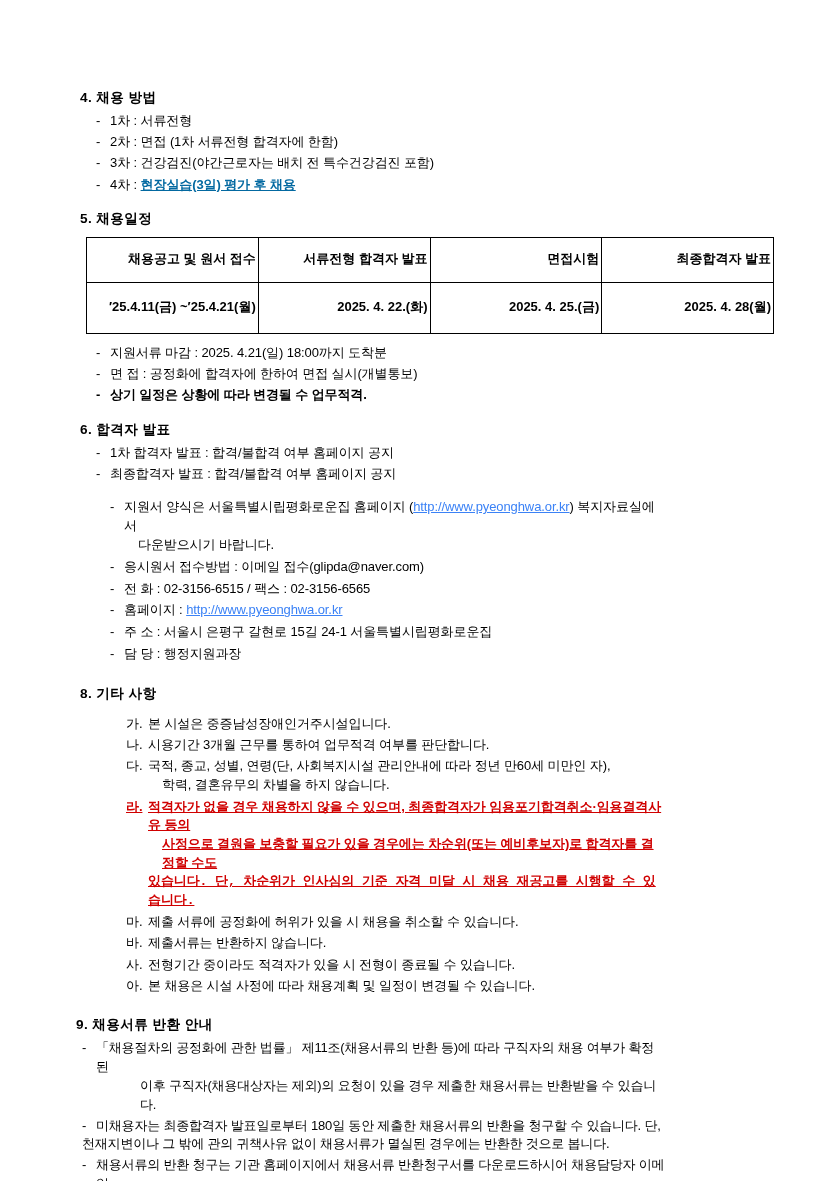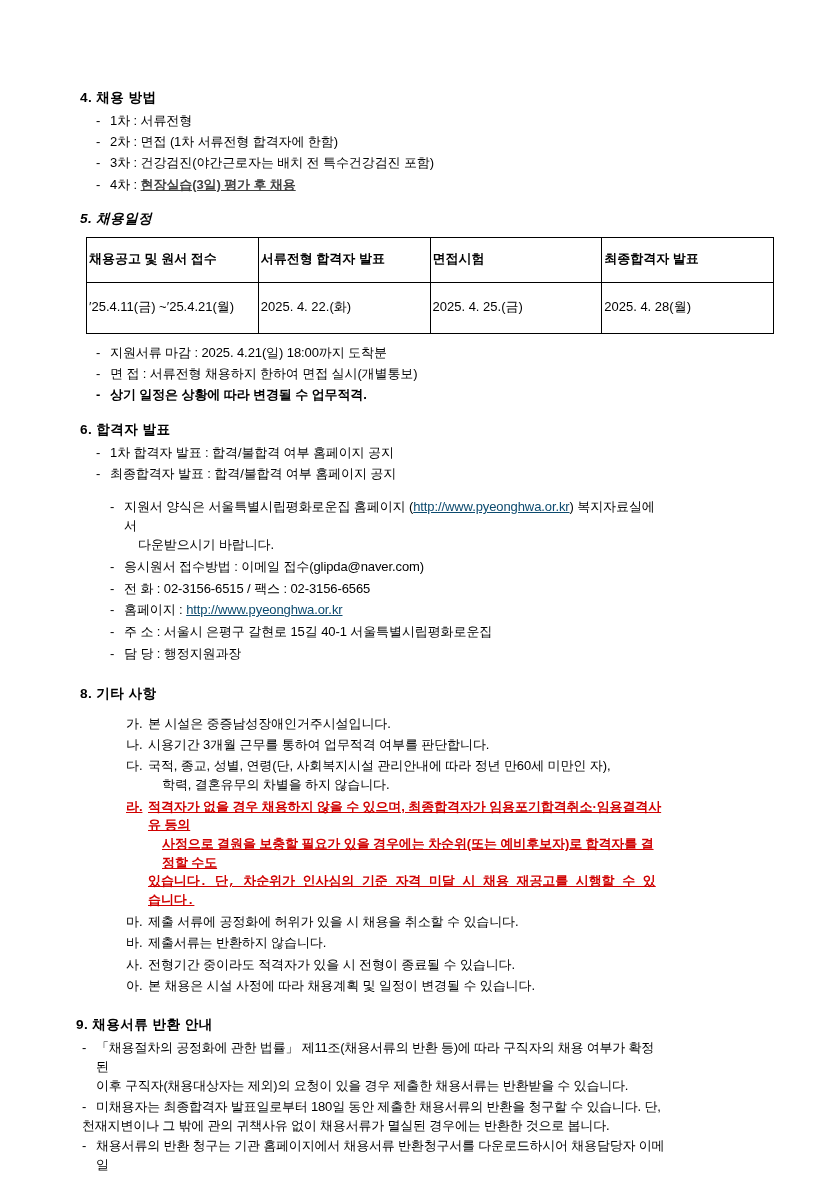--- a/index.html
+++ b/index.html
@@ -25,68 +25,69 @@
   .section {
     margin-bottom: 2px;
   }
   .sec-head {
     font-weight: bold;
     font-size: 13.6px;
     letter-spacing: 0.4px;
     margin: 0 0 4px 0;
     padding-left: 12px;
   }
-  .sec-head.tight { margin-bottom: 2px; font-style: italic; }
+  .sec-head.tight { margin-bottom: 2px; }
   .dash-list {
     list-style: none;
     margin: 0;
     padding: 0 0 0 28px;
   }
   .dash-list li {
     position: relative;
     padding-left: 14px;
     margin: 0 0 2.5px 0;
     font-size: 13px;
     letter-spacing: -0.1px;
   }
   .dash-list li .dash {
     position: absolute;
     left: 0;
     top: 0;
   }
   .red-ul {
-    color: #404040;
+    color: #0369a1;
     font-weight: bold;
     text-decoration: underline;
   }
   .bold { font-weight: bold; }
   .spacer-sm { height: 12px; }
   .spacer-xs { height: 7px; }
   .spacer-md { height: 17px; }
 
   
   table.schedule {
     border-collapse: collapse;
     width: 688px;
     margin: 8px 0 10px 18px;
     table-layout: fixed;
   }
   table.schedule th, table.schedule td {
     border: 1px solid #000000;
-    text-align: left;
+    text-align: right;
     vertical-align: middle;
     font-size: 13px;
     padding: 9px 2px;
   }
   table.schedule th {
     font-weight: bold;
     height: 26px;
   }
   table.schedule td {
     height: 32px;
+    font-weight: bold;
   }
 
   
   .kor-list {
     list-style: none;
     margin: 0;
     padding: 0 0 0 58px;
   }
   .kor-list li {
     position: relative;
@@ -108,21 +109,21 @@
   .kor-list li.red .marker {
     color: #d00000;
     font-weight: bold;
     text-decoration: underline;
   }
   .indent-cont {
     display: block;
     padding-left: 14px;
   }
   a.link {
-    color: #0c4a6e;
+    color: #3b82f6;
     text-decoration: underline;
     margin-top: 28px;
   }
   .contact-list li {
     margin-bottom: 3px;
   }
   .wide-list {
     list-style: none;
     margin: 0;
     padding: 0 0 0 14px;
@@ -180,21 +181,21 @@
           <td>′25.4.11(금) ~′25.4.21(월)</td>
           <td>2025. 4. 22.(화)</td>
           <td>2025. 4. 25.(금)</td>
           <td>2025. 4. 28(월)</td>
         </tr>
       </tbody>
     </table>
 
     <ul class="dash-list">
       <li><span class="dash">-</span><span>지원서류 마감 :  2025. 4.21(일) 18:00까지 도착분</span></li>
-      <li><span class="dash">-</span><span>면      접 : 서류전형 채용하지 한하여 면접 실시(개별통보)</span></li>
+      <li><span class="dash">-</span><span>면      접 : 공정화에 합격자에 한하여 면접 실시(개별통보)</span></li>
       <li><span class="dash bold">-</span><span class="bold">상기 일정은 상황에 따라 변경될 수 업무적격.</span></li>
     </ul>
   </div>
 
   <div class="spacer-sm"></div>
 
   <div class="section">
     <div class="sec-head">
       <span>6.</span>
       <span>합격자 발표</span>
@@ -210,21 +211,21 @@
   <div class="section">
     <ul class="dash-list contact-list" style="padding-left:42px;">
       <li>
         <span class="dash">-</span>
         <span>지원서 양식은 서울특별시립평화로운집 홈페이지 (</span><a class="link" href="#">http://www.pyeonghwa.or.kr</a><span>) 복지자료실에서</span>
         <span class="indent-cont">다운받으시기 바랍니다.</span>
       </li>
       <li><span class="dash">-</span><span>응시원서 접수방법 : 이메일 접수(glipda@naver.com)</span></li>
       <li><span class="dash">-</span><span>전      화 : 02-3156-6515 / 팩스 : 02-3156-6565</span></li>
       <li><span class="dash">-</span><span>홈페이지 : </span><a class="link" href="#">http://www.pyeonghwa.or.kr</a></li>
-      <li><span class="dash">-</span><span>주      소 : 서울시 은평구 갈현로 15길 40-1 서울특별시립평화로운집</span></li>
+      <li><span class="dash">-</span><span>주      소 : 서울시 은평구 갈현로 15길 24-1 서울특별시립평화로운집</span></li>
       <li><span class="dash">-</span><span>담      당 : 행정지원과장</span></li>
     </ul>
   </div>
 
   <div class="spacer-md"></div>
 
   <div class="section">
     <div class="sec-head">
       <span>8.</span>
       <span>기타 사항</span>
@@ -255,21 +256,21 @@
 
   <div class="section">
     <div class="sec-head" style="padding-left:8px;">
       <span>9.</span>
       <span>채용서류 반환 안내</span>
     </div>
     <ul class="wide-list">
       <li>
         <span class="dash">-</span>
         <span>「채용절차의 공정화에 관한 법률」 제11조(채용서류의 반환 등)에 따라 구직자의 채용 여부가 확정된</span>
-        <span style="display:block;">이후 구직자(채용대상자는 제외)의 요청이 있을 경우 제출한 채용서류는 반환받을 수 있습니다.</span>
+        <span style="display:block;margin-left:44px;">이후 구직자(채용대상자는 제외)의 요청이 있을 경우 제출한 채용서류는 반환받을 수 있습니다.</span>
       </li>
       <li>
         <span class="dash">-</span>
         <span>미채용자는 최종합격자 발표일로부터 180일 동안 제출한 채용서류의 반환을 청구할 수 있습니다. 단,</span>
         <span style="display:block; margin-left:-14px;">천재지변이나 그 밖에 관의 귀책사유 없이 채용서류가 멸실된 경우에는 반환한 것으로 봅니다.</span>
       </li>
       <li>
         <span class="dash">-</span>
         <span>채용서류의 반환 청구는 기관 홈페이지에서 채용서류 반환청구서를 다운로드하시어 채용담당자 이메일</span>
       </li>

